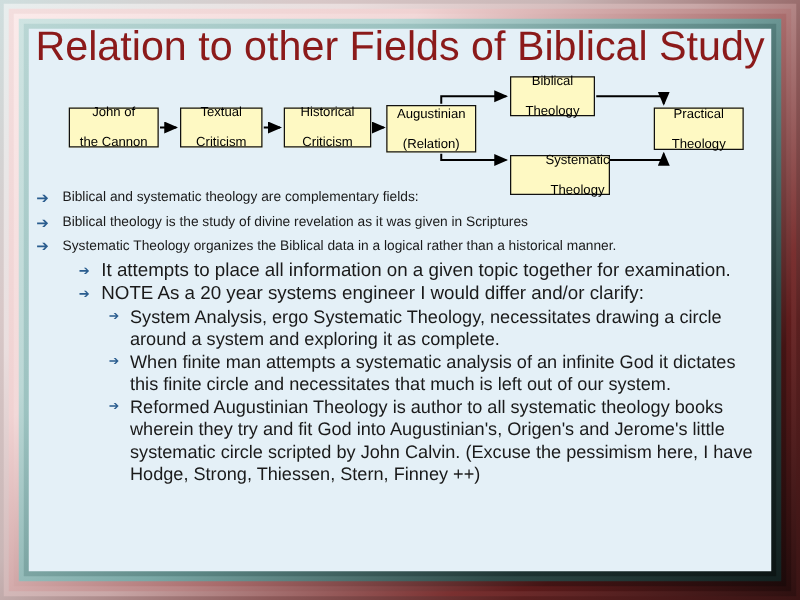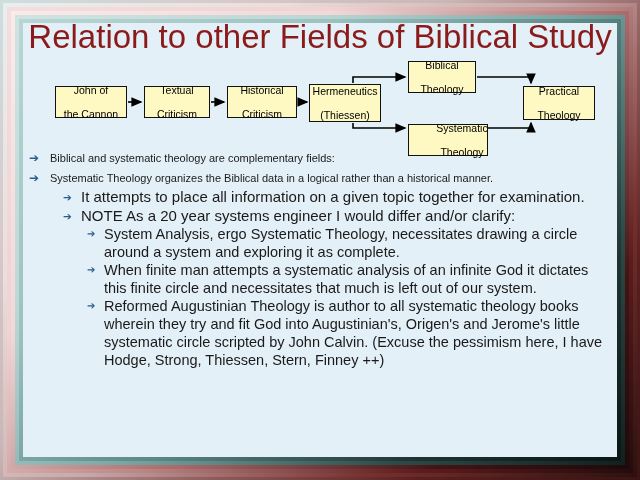--- a/index.html
+++ b/index.html
@@ -114,22 +114,22 @@
         </span>
       </div>
       <div class="node n-historical">
         <span>
           <span>Historical</span><br>
           <span>Criticism</span>
         </span>
       </div>
       <div class="node n-herm">
         <span>
-          <span>Hermeneutics</span><br>
-          <span>(Thiessen)</span>
+          <span>Augustinian</span><br>
+          <span>(Relation)</span>
         </span>
       </div>
       <div class="node n-biblical">
         <span>
           <span>Biblical</span><br>
           <span>Theology</span>
         </span>
       </div>
       <div class="node n-systematic">
         <span>
@@ -140,20 +140,21 @@
       <div class="node n-practical">
         <span>
           <span>Practical</span><br>
           <span>Theology</span>
         </span>
       </div>
     </div>
 
     <div class="body">
       <div class="lvl1 nowrapline">Biblical and systematic theology are complementary fields:</div>
+      <div class="lvl1 nowrapline">Biblical theology is the study of divine revelation as it was given in Scriptures</div>
       <div class="lvl1">Systematic Theology organizes the Biblical data in a logical rather than a historical manner.</div>
       <div class="lvl2">It attempts to place all information on a given topic together for examination.</div>
       <div class="lvl2">NOTE As a 20 year systems engineer I would differ and/or clarify:</div>
       <div class="lvl3">System Analysis, ergo Systematic Theology, necessitates drawing a circle around a system and exploring it as complete.</div>
       <div class="lvl3">When finite man attempts a systematic analysis of an infinite God it dictates this finite circle and necessitates that much is left out of our system.</div>
       <div class="lvl3">Reformed Augustinian Theology is author to all systematic theology books wherein they try and fit God into Augustinian's, Origen's and Jerome's little systematic circle scripted by John Calvin. (Excuse the pessimism here, I have Hodge, Strong, Thiessen, Stern, Finney ++)</div>
     </div>
 
   </div>
 </div>

